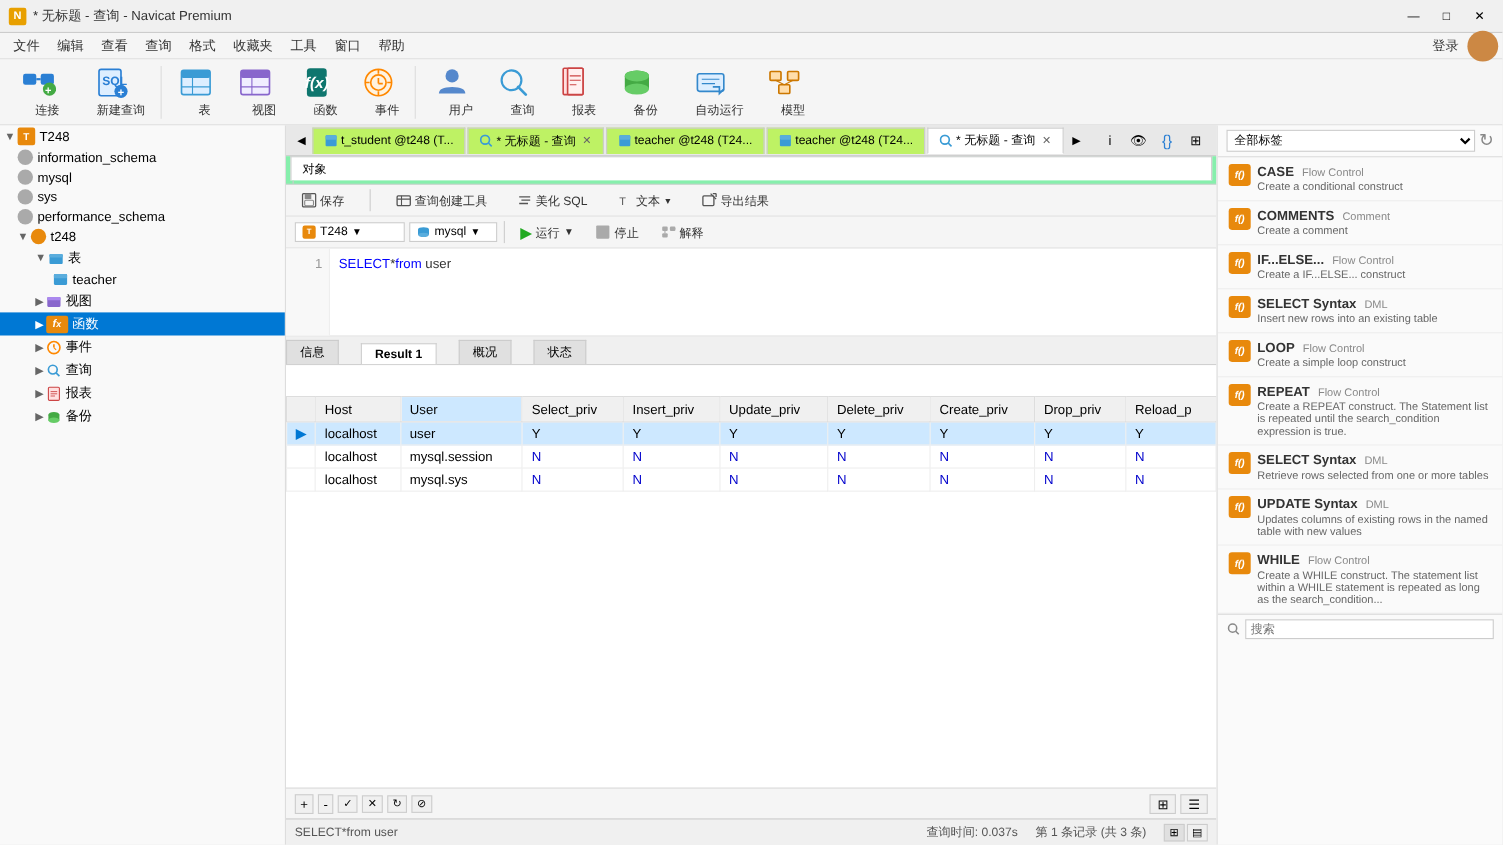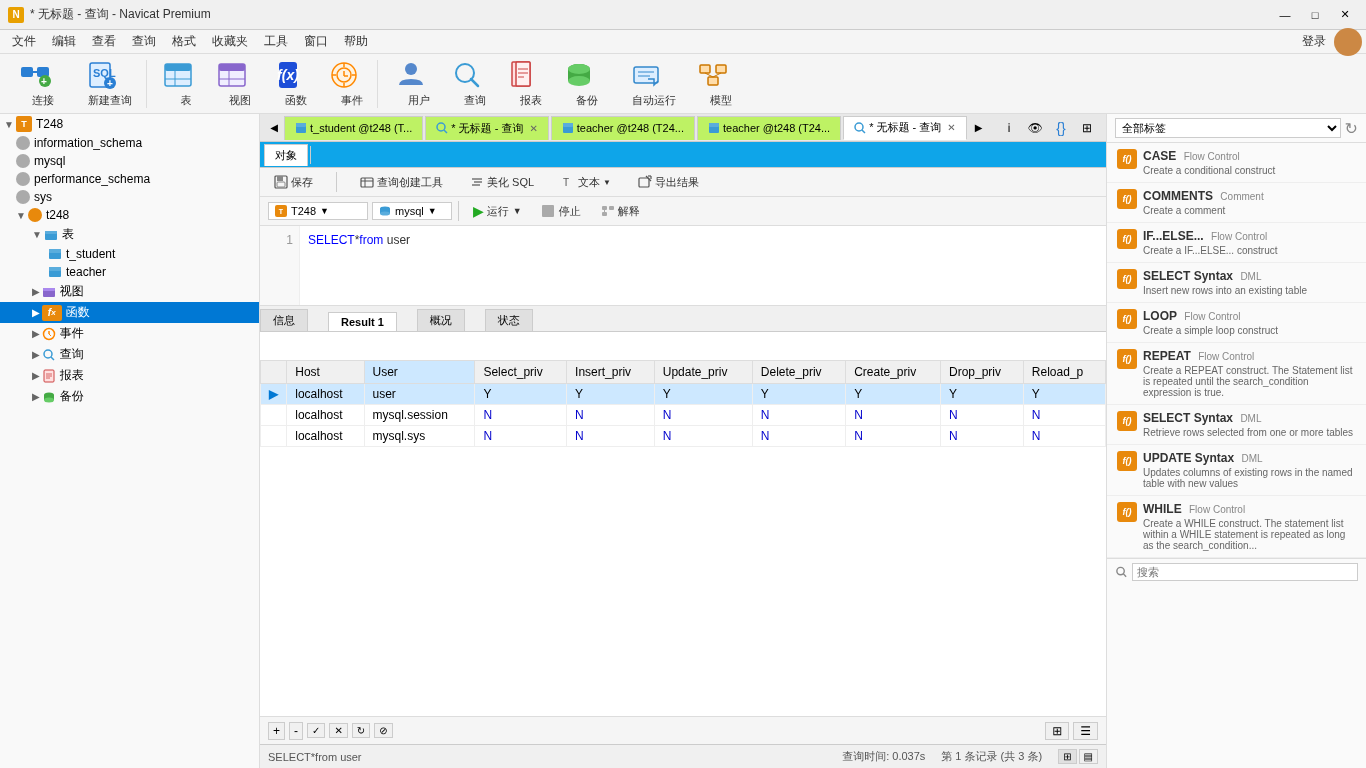--- a/index.html
+++ b/index.html
@@ -88,22 +88,22 @@
     .snippet-row { display: flex; align-items: flex-start; }
     .search-bar { display: flex; align-items: center; padding: 4px 8px; border-top: 1px solid #ddd; }
     .search-input { width: 100%; border: 1px solid #ccc; padding: 2px 4px; font-size: 11px; }
 
     
     .selectors { display: flex; align-items: center; gap: 4px; padding: 4px 8px; border-bottom: 1px solid #ddd; background: #f5f5f5; }
     .run-btn { display: flex; align-items: center; gap: 3px; padding: 2px 8px; background: transparent; border: none; cursor: pointer; font-size: 11px; color: #333; }
     .run-icon { color: #22aa22; font-size: 14px; }
 
     .fx-icon { background: #e8890c; color: white; width: 20px; height: 16px; display: flex; align-items: center; justify-content: center; font-size: 10px; font-style: italic; font-weight: bold; border-radius: 2px; }
-    .fx-icon-large { background: #1d4ed8; color: white; width: 18px; height: 26px; display: flex; align-items: center; justify-content: center; font-size: 14px; font-style: italic; font-weight: bold; border-radius: 3px; }
-    .object-tabs { display: flex; align-items: center; background: #0ea5e9; height: 26px; border-bottom: 1px solid #ccc; padding: 0 4px; }
+    .fx-icon-large { background: #0f766e; color: white; width: 18px; height: 26px; display: flex; align-items: center; justify-content: center; font-size: 14px; font-style: italic; font-weight: bold; border-radius: 3px; }
+    .object-tabs { display: flex; background: #86efac; height: 26px; border-bottom: 1px solid #ccc; padding: 0 4px; flex-direction: column; }
     .object-tab { padding: 3px 10px; cursor: pointer; font-size: 11px; }
     .object-tab.active { background: #fff; border: 1px solid #ccc; border-bottom: none; }
   </style>
 </head>
 <body>
 
 <div class="titlebar">
   <div class="titlebar-icon">N</div>
   <span class="titlebar-title">* 无标题 - 查询 - Navicat Premium</span>
   <div class="titlebar-controls">
@@ -281,50 +281,43 @@
       <span class="sidebar-label">information_schema</span>
     </div>
 
     <div class="sidebar-item indent-1">
       <div style="width:14px;height:14px;background:#aaa;border-radius:50%;margin-right:4px;flex-shrink:0;"></div>
       <span class="sidebar-label">mysql</span>
     </div>
 
     <div class="sidebar-item indent-1">
       <div style="width:14px;height:14px;background:#aaa;border-radius:50%;margin-right:4px;flex-shrink:0;"></div>
-      <span class="sidebar-label">performance_schema</span>
+      <span class="sidebar-label">sys</span>
     </div>
 
     <div class="sidebar-item indent-1">
       <div style="width:14px;height:14px;background:#aaa;border-radius:50%;margin-right:4px;flex-shrink:0;"></div>
-      <span class="sidebar-label">sys</span>
+      <span class="sidebar-label">performance_schema</span>
     </div>
 
     <div class="sidebar-item indent-1">
       <span class="expand-arrow">▼</span>
       <div style="width:14px;height:14px;background:#e8890c;border-radius:50%;margin-right:4px;flex-shrink:0;"></div>
       <span class="sidebar-label">t248</span>
     </div>
 
     <div class="sidebar-item indent-2">
       <span class="expand-arrow">▼</span>
       <svg width="14" height="14" viewBox="0 0 14 14" style="margin-right:4px;flex-shrink:0;">
           <rect x="1" y="3" width="12" height="9" rx="1" fill="#3a9bd5"></rect>
           <rect x="1" y="3" width="12" height="3" rx="1" fill="#5aaddd"></rect>
         </svg>
       <span class="sidebar-label">表</span>
     </div>
 
-    <div class="sidebar-item indent-3">
-      <svg width="14" height="14" viewBox="0 0 14 14" style="margin-right:4px;flex-shrink:0;">
-          <rect x="1" y="2" width="12" height="10" rx="1" fill="#3a9bd5"></rect>
-          <rect x="1" y="2" width="12" height="4" rx="1" fill="#5aaddd"></rect>
-        </svg>
-      <span class="sidebar-label">t_student</span>
-    </div>
 
     <div class="sidebar-item indent-3">
       <svg width="14" height="14" viewBox="0 0 14 14" style="margin-right:4px;flex-shrink:0;">
           <rect x="1" y="2" width="12" height="10" rx="1" fill="#3a9bd5"></rect>
           <rect x="1" y="2" width="12" height="4" rx="1" fill="#5aaddd"></rect>
         </svg>
       <span class="sidebar-label">teacher</span>
     </div>
 
     <div class="sidebar-item indent-2">

